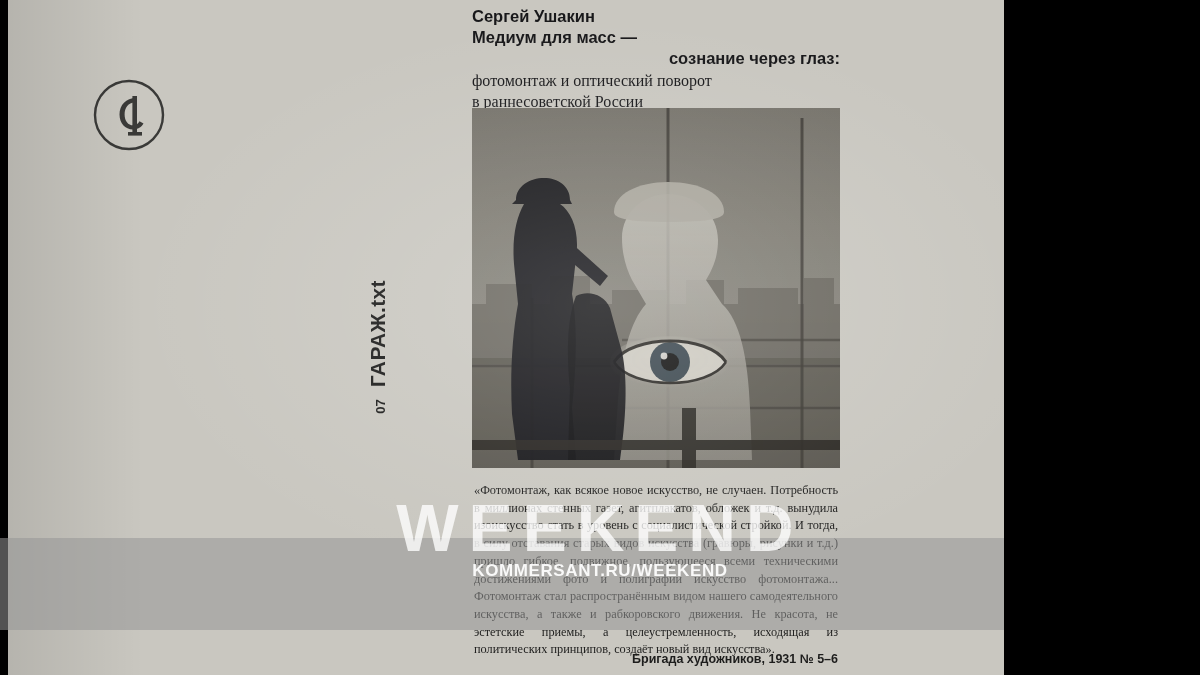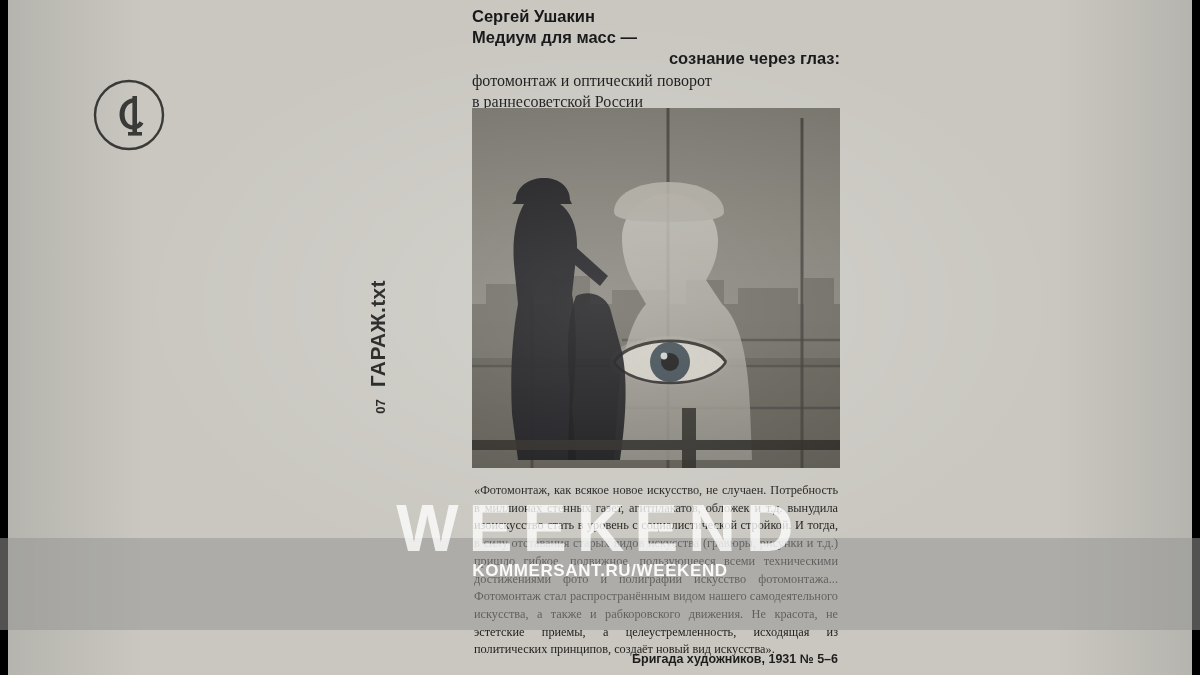--- a/index.html
+++ b/index.html
@@ -9,21 +9,21 @@
   }
   body {
     width: 1200px;
     height: 675px;
     overflow: hidden;
     font-family: "Liberation Sans", sans-serif;
   }
 
   #stage {
     position: relative;
-    width: 1200px;
+    width: 1004px;
     height: 675px;
     background: #0f766e;
     overflow: hidden;
   }
 
   
   #page {
     position: absolute;
     left: 0;
     top: 0;

